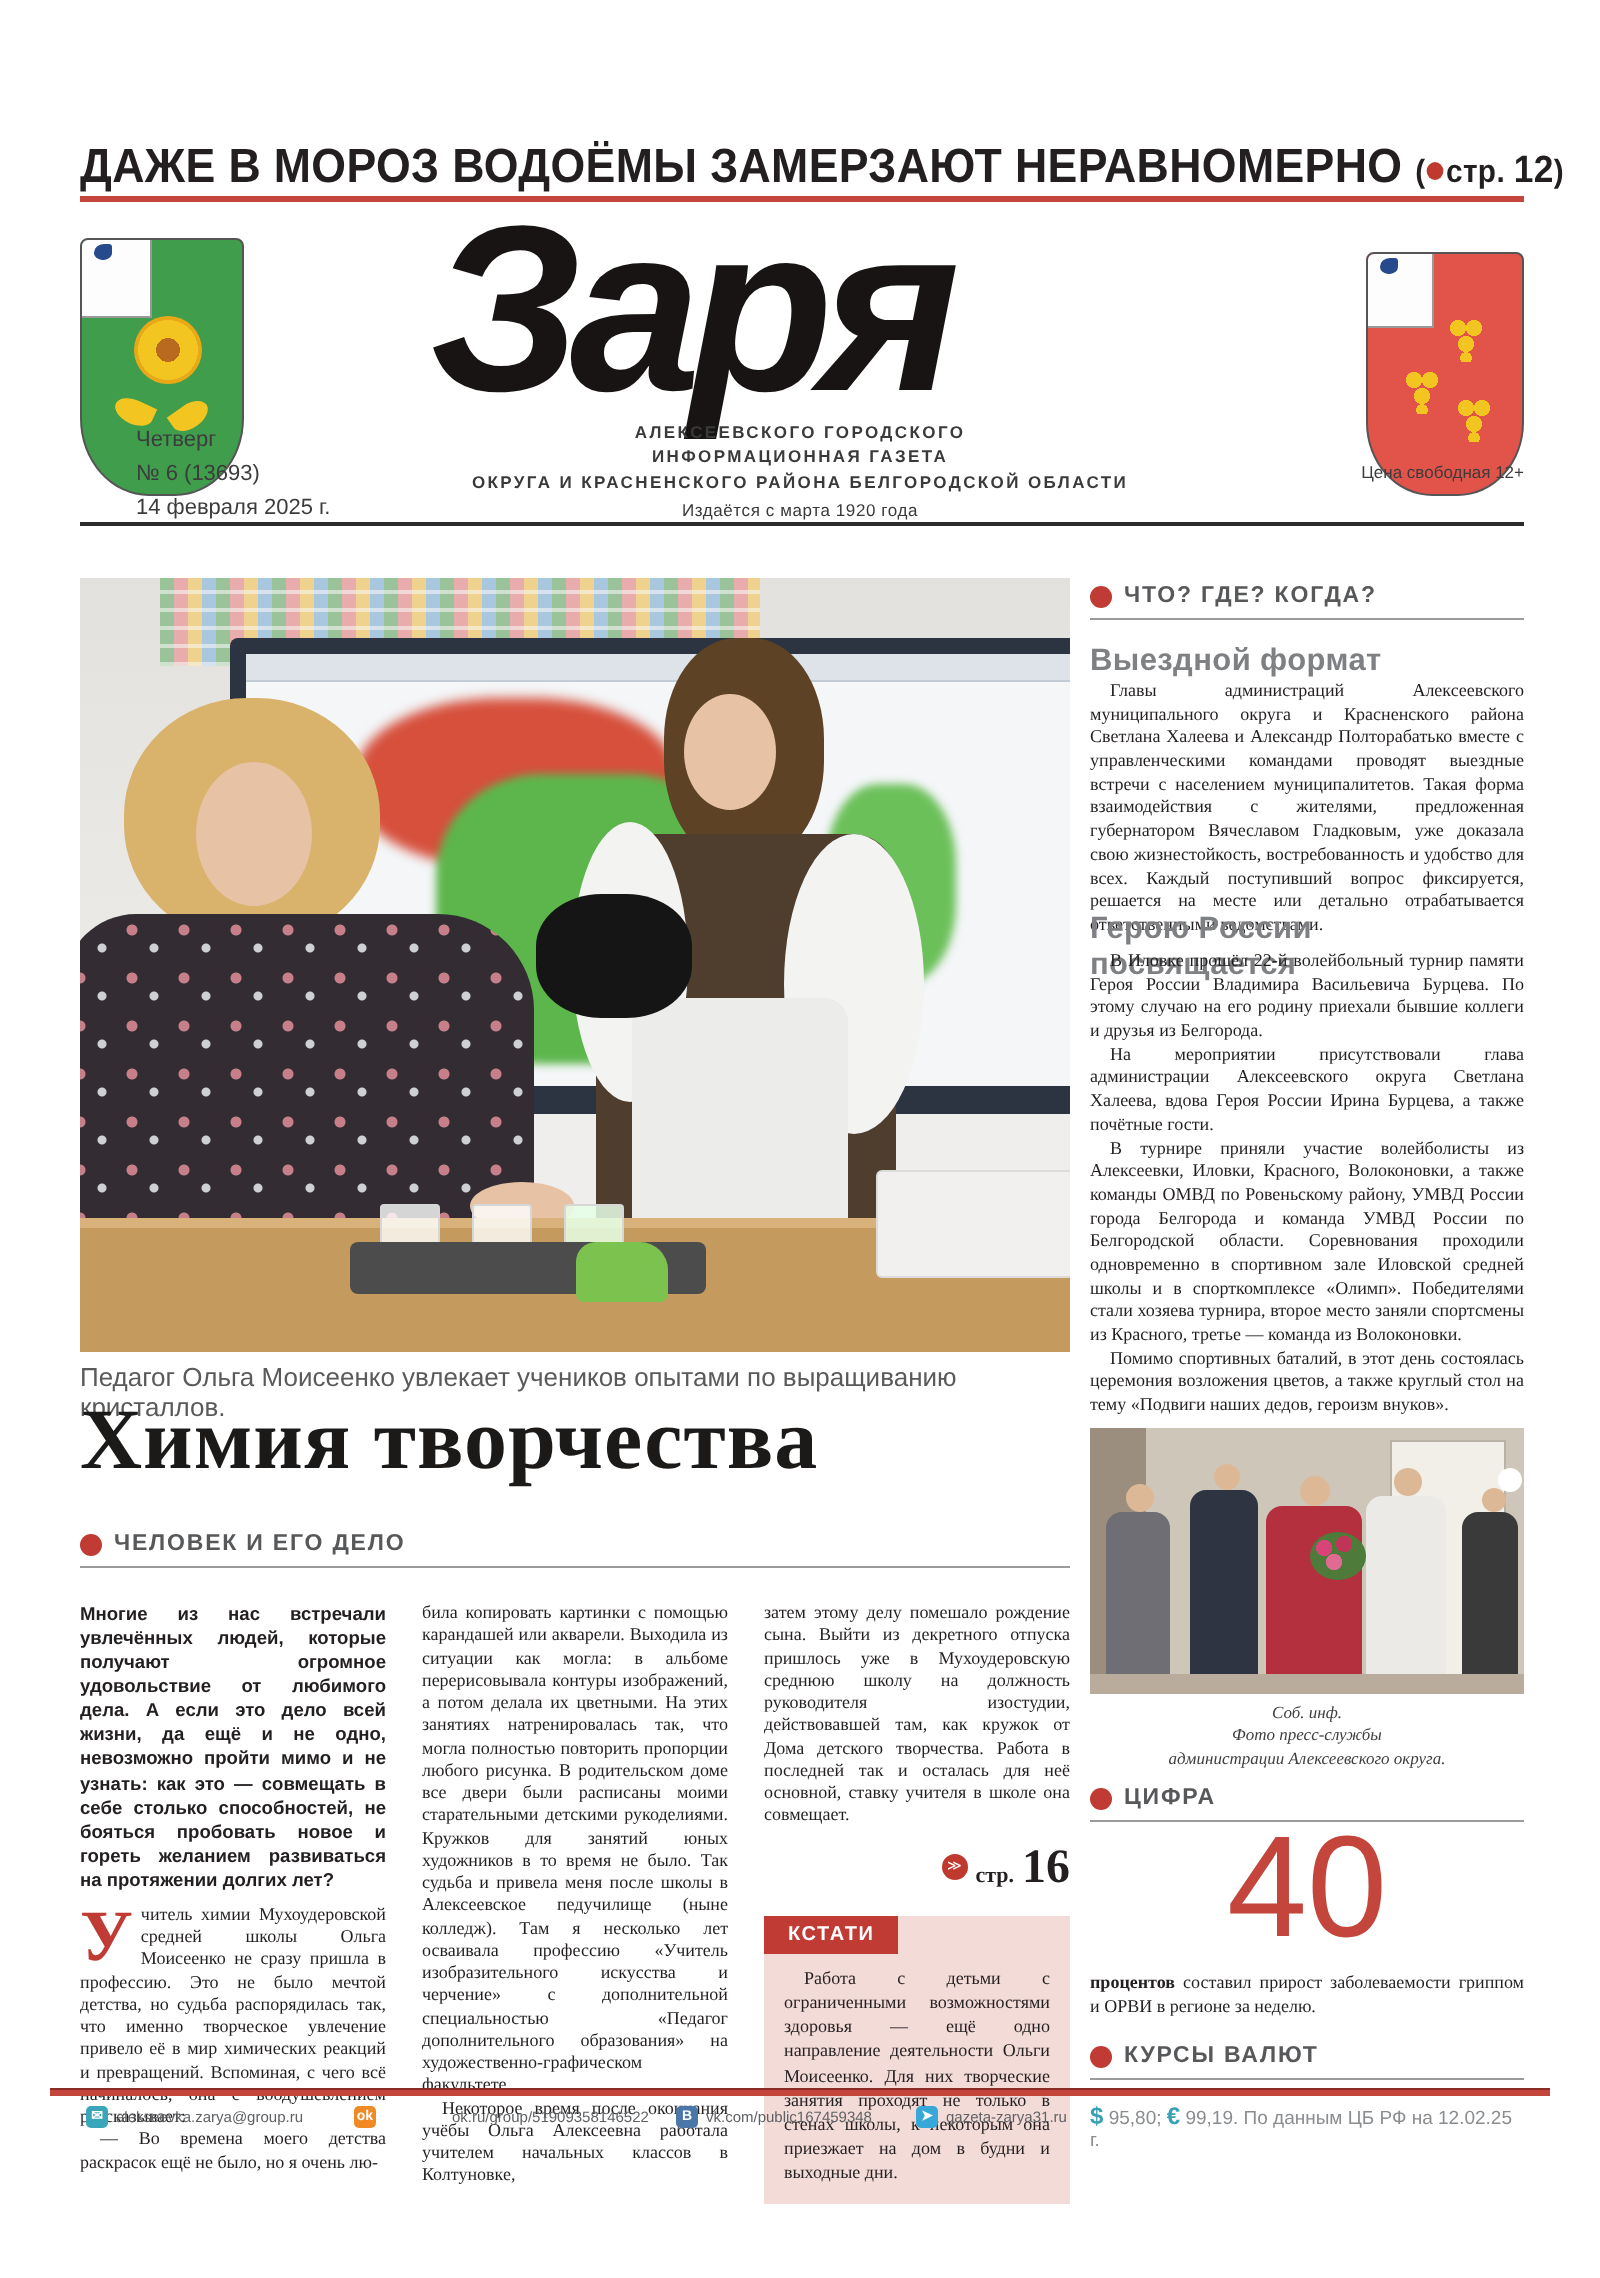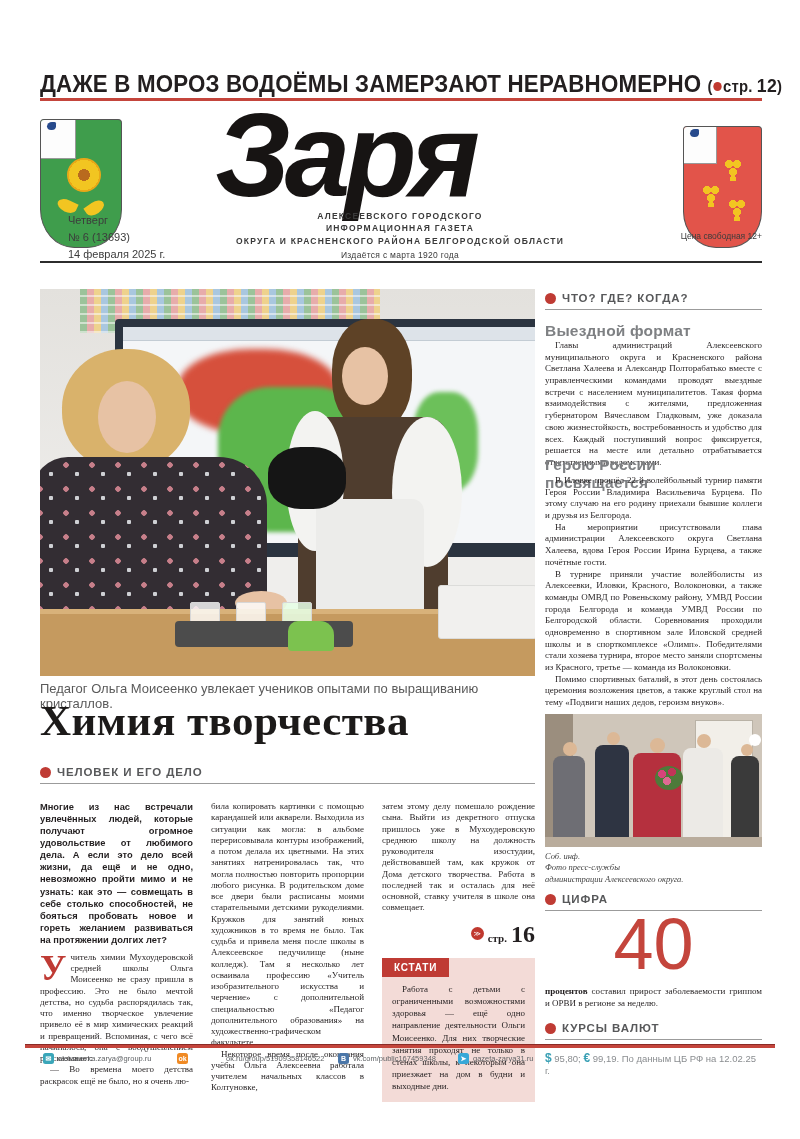--- a/index.html
+++ b/index.html
@@ -129,21 +129,21 @@
   .ps-door{position:absolute;left:150px;top:6px;width:56px;height:120px;background:#f2efe9;border:1px solid #b9b2a6;}
   .ps-left{position:absolute;left:0;top:0;width:28px;height:133px;background:#9b8e7e;}
   .fig-head{position:absolute;border-radius:50%;background:#dcb896;}
   .fig-body{position:absolute;border-radius:8px 8px 0 0;}
   .bouquet{position:absolute;left:110px;top:52px;width:28px;height:24px;border-radius:50%;
     background:radial-gradient(circle 4px at 7px 8px,#d8437a 0 4px,transparent 4px),
       radial-gradient(circle 4px at 17px 6px,#c03458 0 4px,transparent 4px),
       radial-gradient(circle 4px at 12px 15px,#e06a92 0 4px,transparent 4px),#4e7a3a;}
   .ps-floor{position:absolute;left:0;bottom:0;width:217px;height:10px;background:#b9ac9c;}
 
-  .photo-side-cap{top:851px;text-align:left;font-style:italic;font-size:8.5px;line-height:1.35;color:#3f3f3f;}
+  .photo-side-cap{top:851px;text-align:center;font-style:italic;font-size:8.5px;line-height:1.35;color:#3f3f3f;}
   .big-number{top:908px;text-align:center;font-family:"Liberation Sans",sans-serif;
     font-weight:300;font-size:72px;line-height:1;color:#c4453c;}
   .cifra-text{top:986px;font-size:9px;line-height:1.3;text-align:justify;}
   .cifra-text .b{font-weight:700;}
   .currency{top:1051px;font-family:"Liberation Sans",sans-serif;font-size:9.5px;color:#8a8d90;}
   .cur-sym{color:#3aa0b5;font-weight:700;font-size:12px;}
 
   
   .footer-rule{left:25px;top:1044px;width:750px;height:4px;
     background:linear-gradient(#8b2b26 0 1px,#c4453c 1px);}

